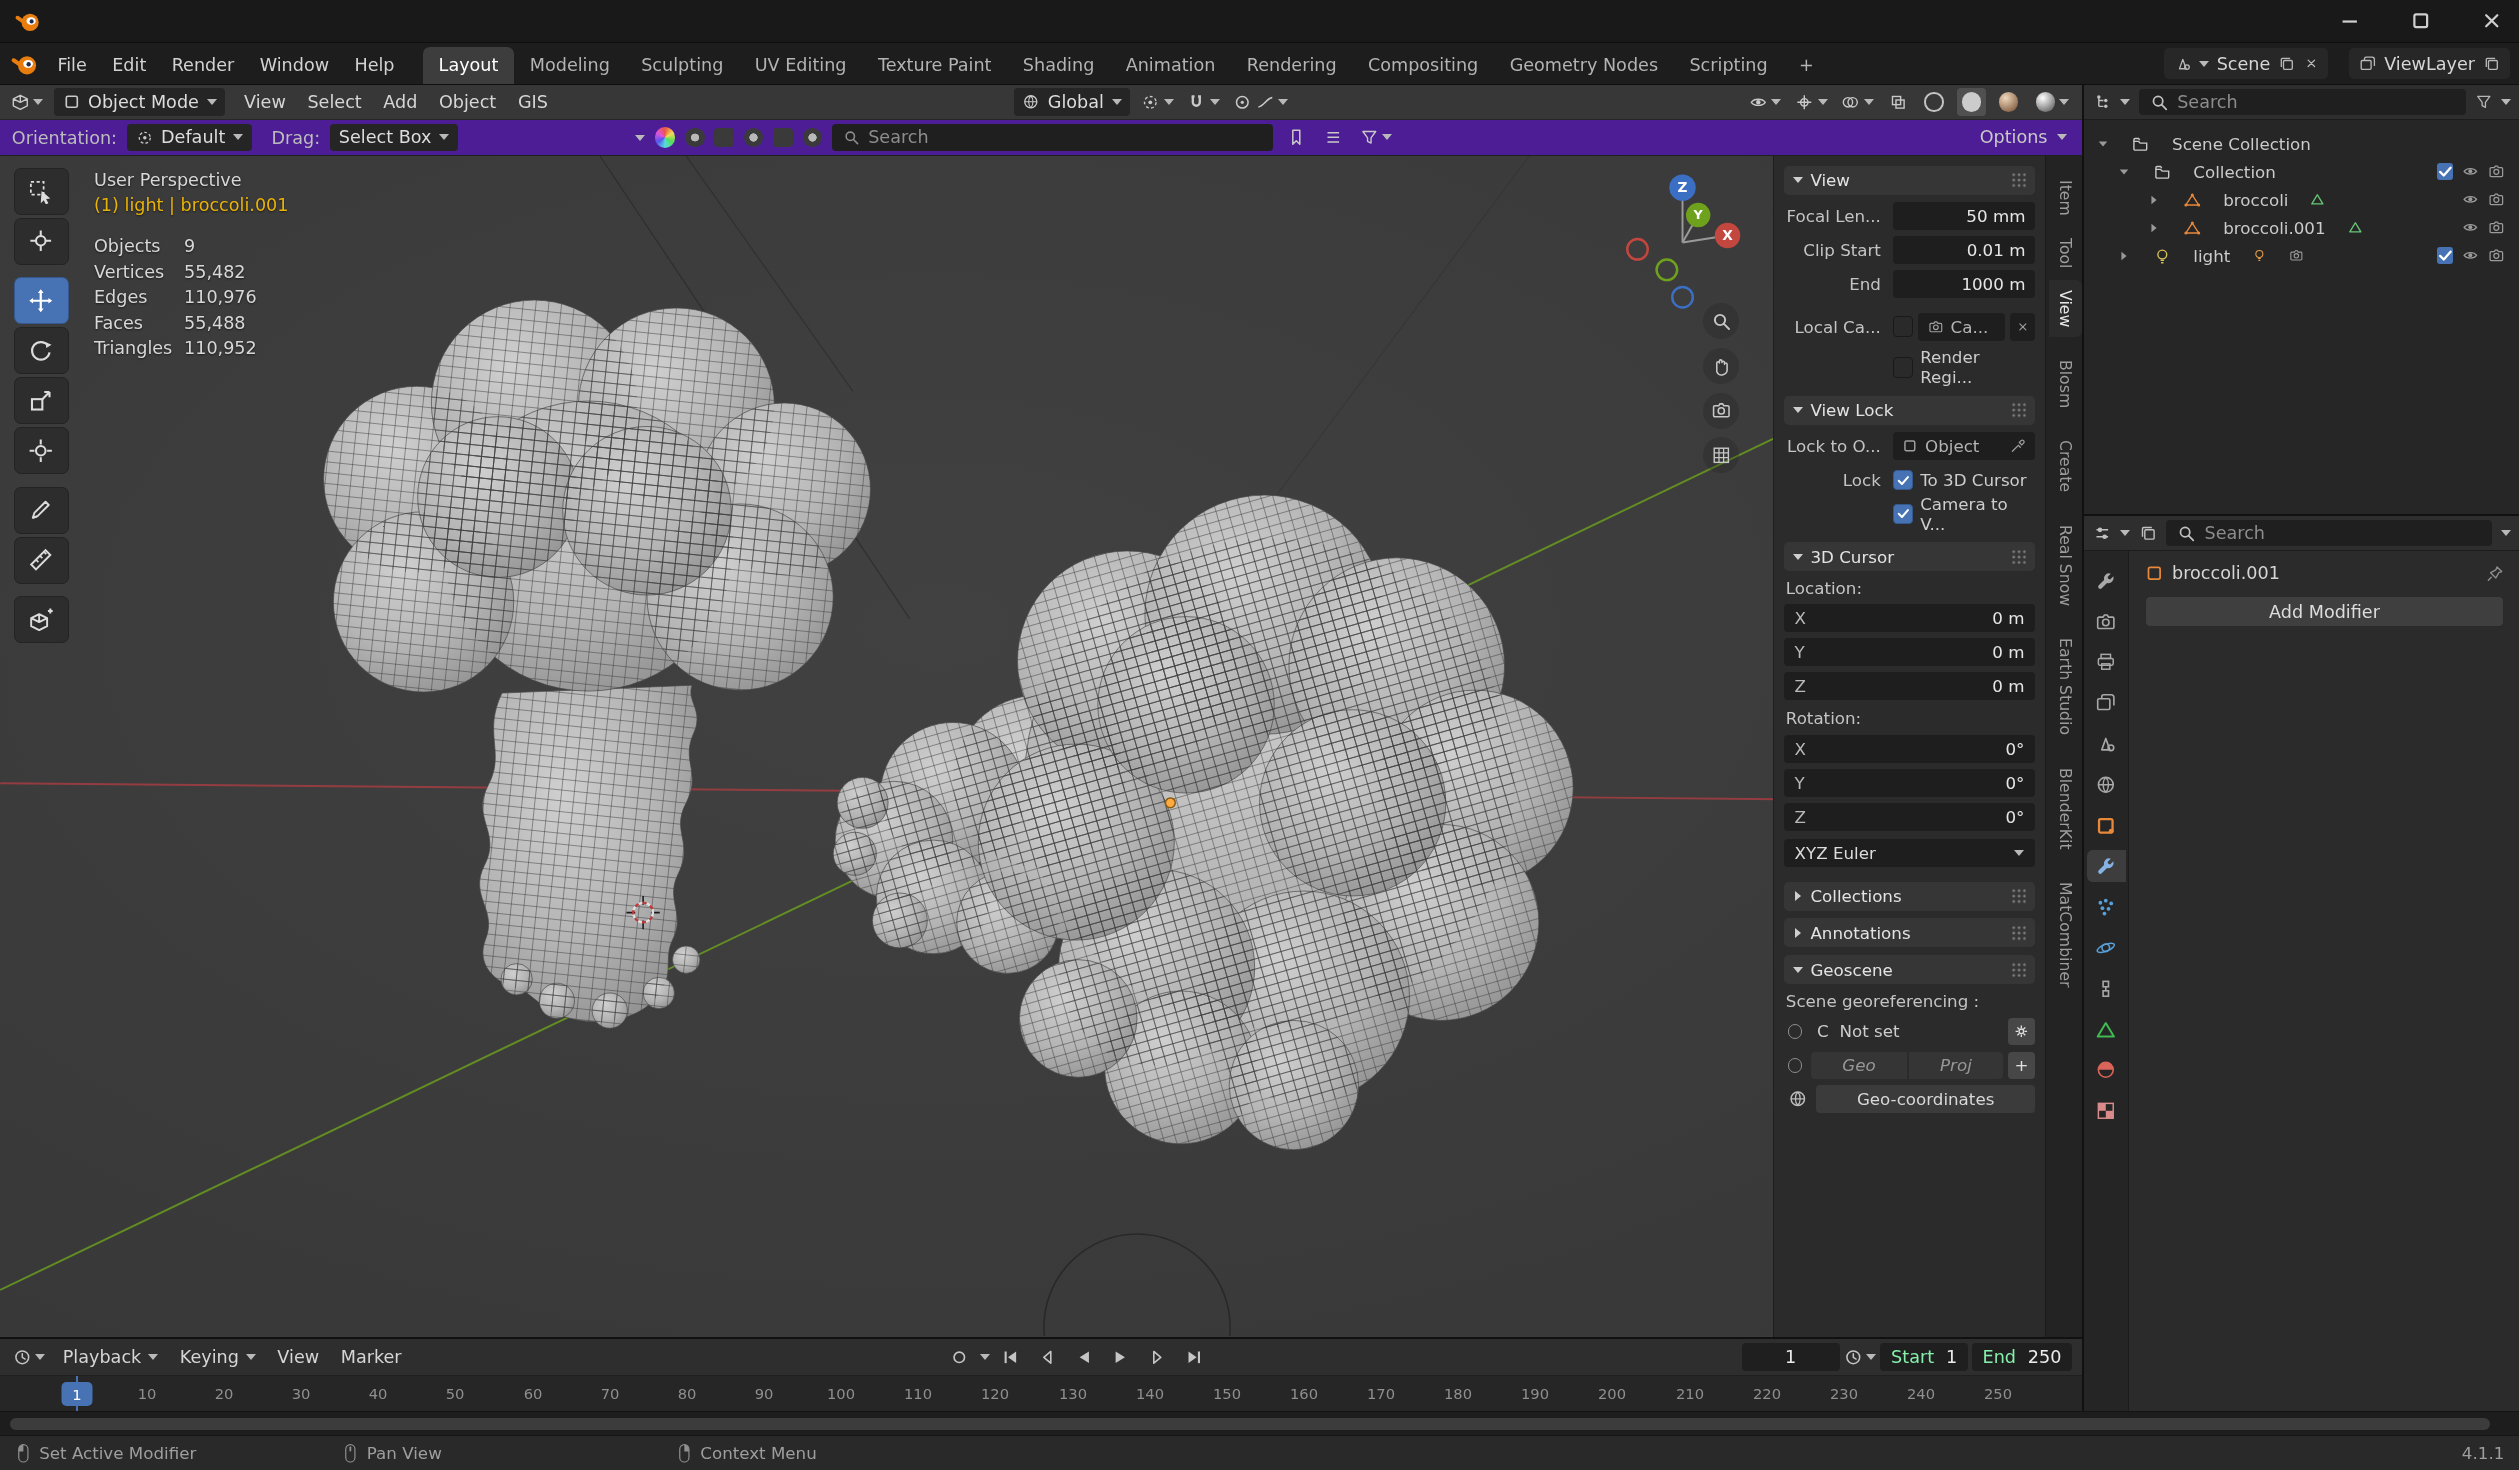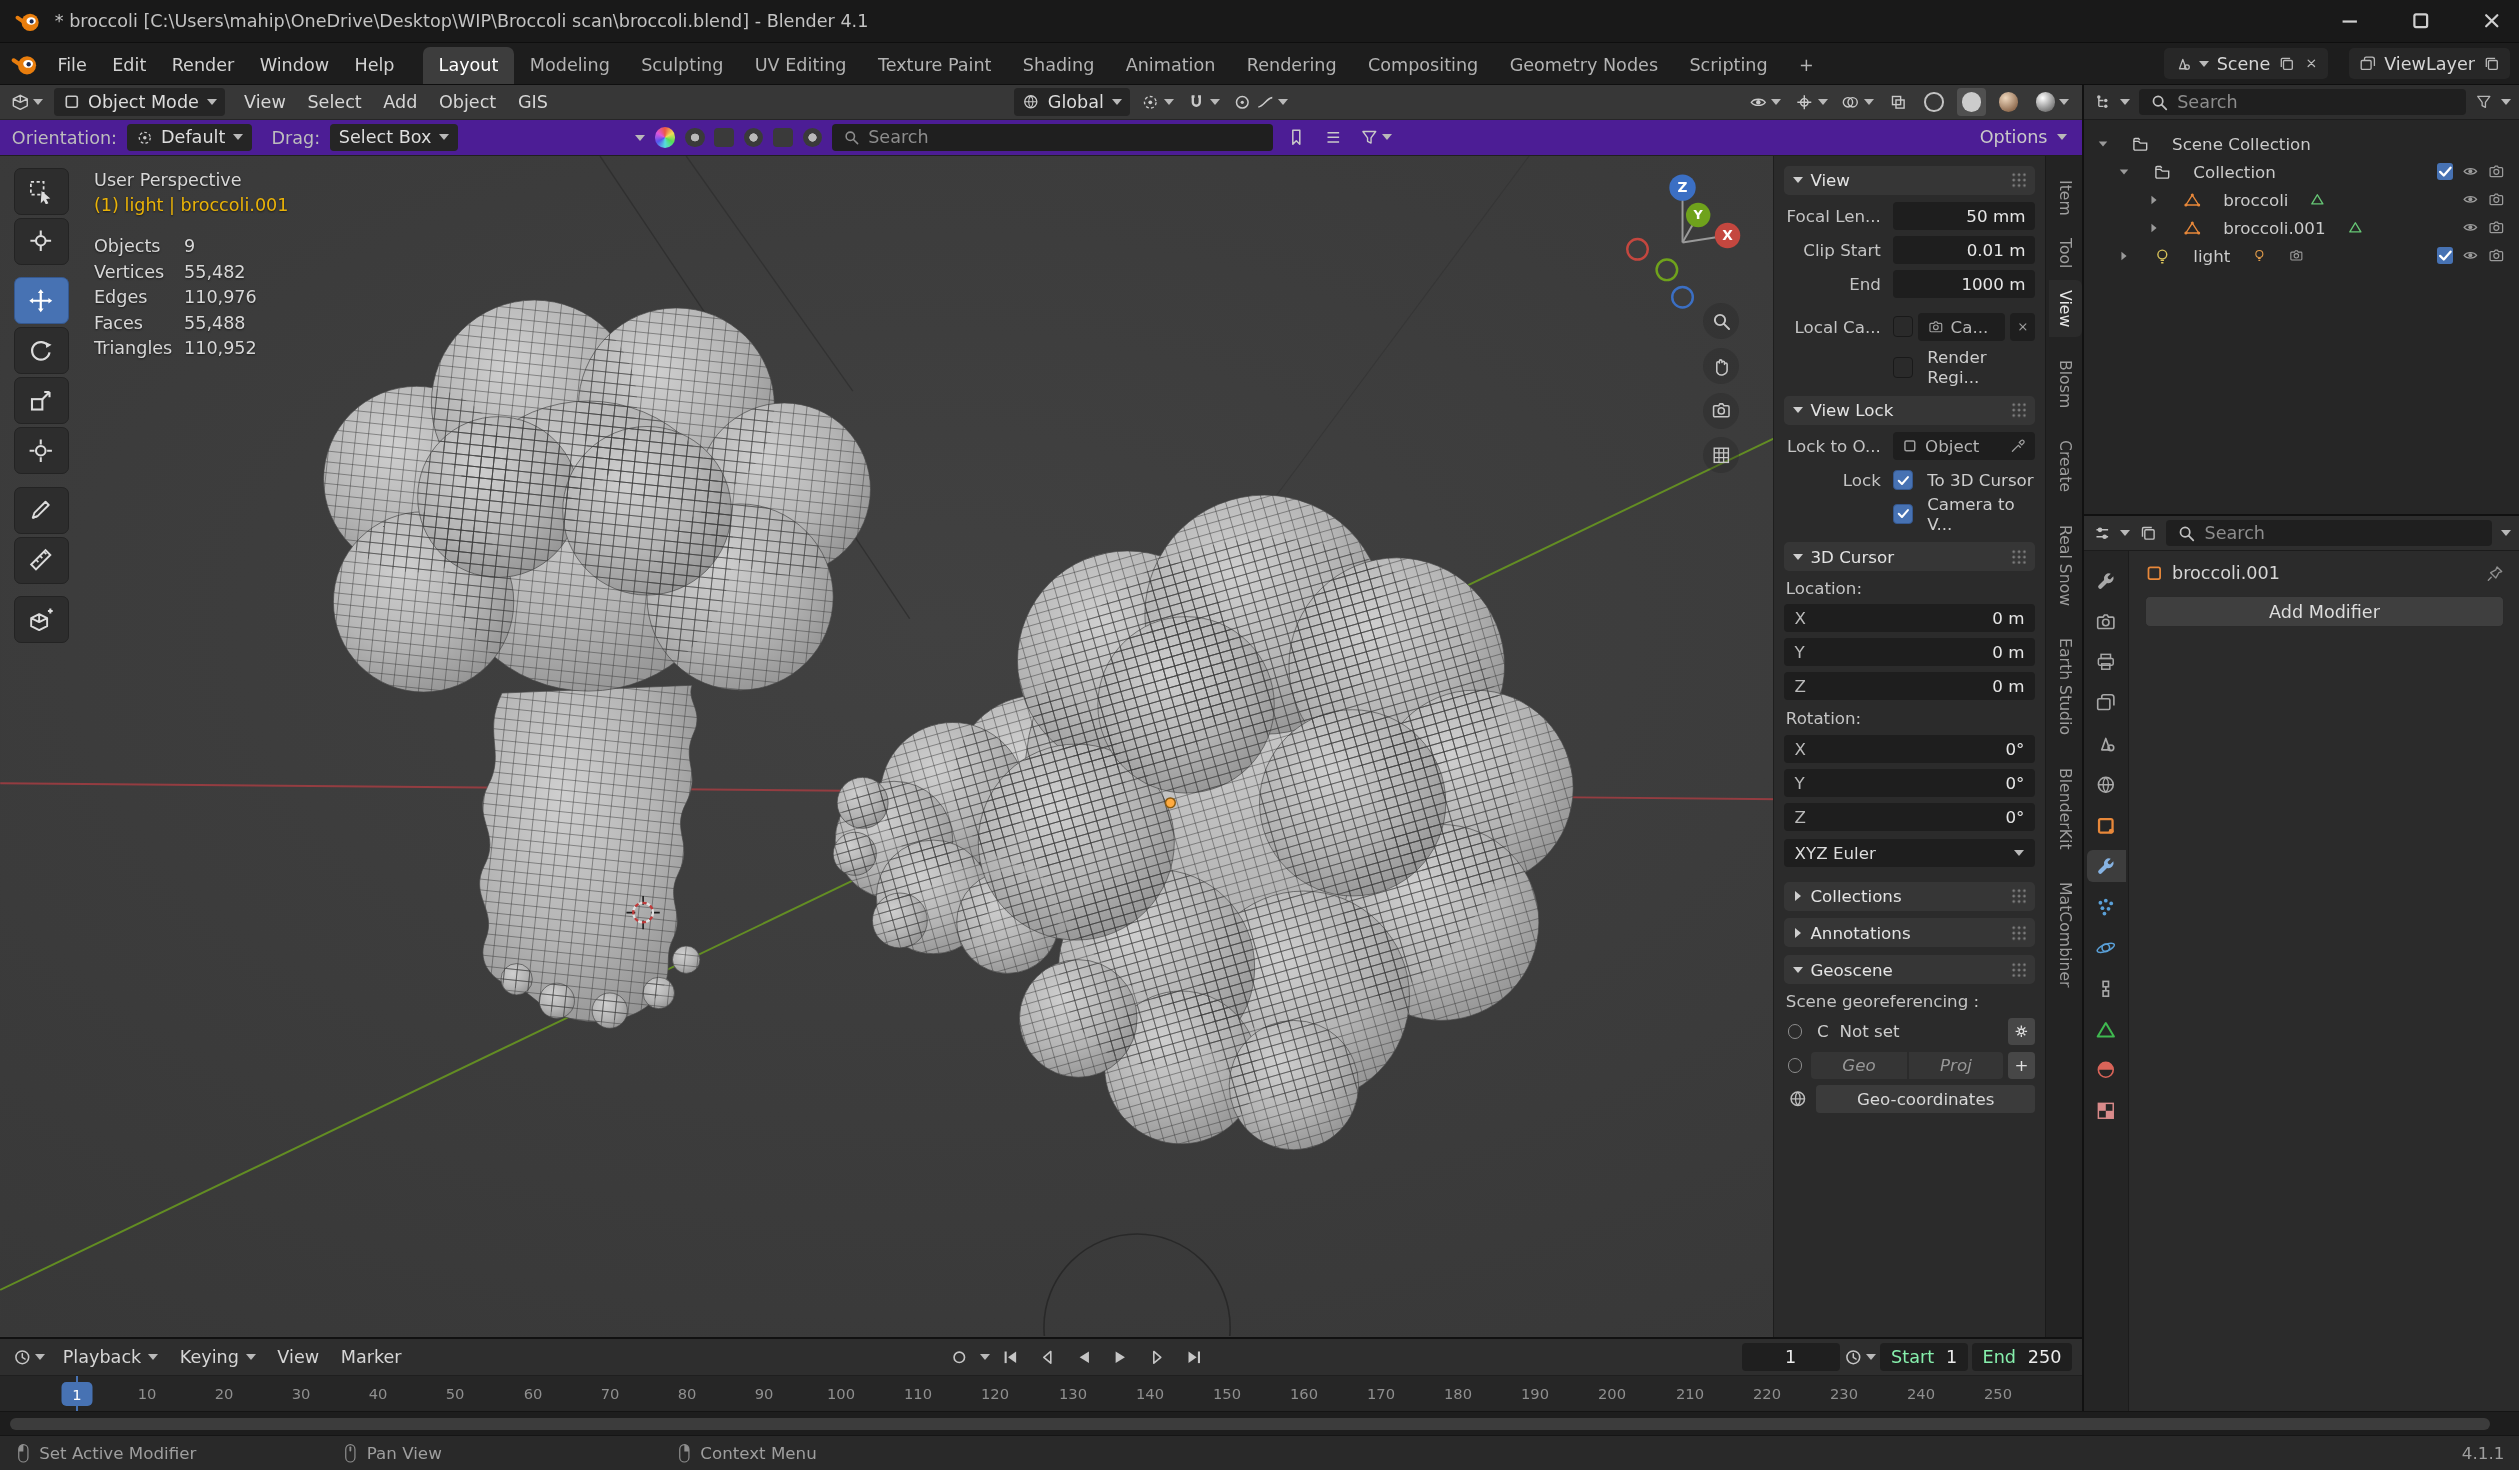--- a/index.html
+++ b/index.html
@@ -83,21 +83,21 @@
   .nlabel { width:104px; flex:0 0 auto; text-align:right; padding-right:6.9px; color:#c4c4c4; white-space:nowrap; overflow:hidden; }
   .nfield { flex:1 1 auto; height:28px; background:#1e1e1e; border-radius:3.9px; display:flex; align-items:center; padding:0 9.8px; color:#e6e6e6; }
   .nfield.num { justify-content:flex-end; }
   .nfield.idf { justify-content:flex-start; gap:6.9px; color:#b5b5b5; }
   .nfield.idf .i { width:15.7px; height:15.7px; color:#9f9f9f; }
   .nfield-full { flex:1 1 auto; height:28px; background:#1e1e1e; border-radius:3.9px; display:flex; align-items:center; justify-content:space-between; padding:0 10.8px; color:#e6e6e6; }
   .nfield-full .ax { color:#b9b9b9; }
   .cb { width:20.6px; height:20.6px; border-radius:3.9px; background:#2a2a2a; border:1px solid #191919; flex:0 0 auto; display:flex; align-items:center; justify-content:center; color:#fff; }
   .cb.checked { background:#4772b3; border-color:#35588f; }
   .cb .i { width:14.7px; height:14.7px; }
-  .cblabel { color:#cdcdcd; margin-left:9px; }
+  .cblabel { color:#cdcdcd; margin-left:2px; }
   .xbtn { width:25.5px; height:28px; background:#1e1e1e; border-radius:3.9px; display:flex; align-items:center; justify-content:center; color:#9b9b9b; flex:0 0 auto; }
   .xbtn .i { width:13.7px; height:13.7px; }
   .nsub { color:#c4c4c4; margin:3.9px 0 5.9px 2px; }
   .radio { width:14.7px; height:14.7px; border-radius:50%; border:1.6px solid #8d8d8d; flex:0 0 auto; margin:0 3.9px; }
   .sqbtn { width:27.4px; height:27.4px; background:#474747; border-radius:3.9px; display:flex; align-items:center; justify-content:center; color:#e0e0e0; flex:0 0 auto; }
   .sqbtn .i { width:16.7px; height:16.7px; }
   .gbtn-group { flex:1 1 auto; display:flex; gap:2px; }
   .gbtn { flex:1 1 auto; height:27.4px; background:#353535; color:#989898; display:flex; align-items:center; justify-content:center;font-style:italic; }
   .gbtn:first-child { border-radius:3.9px 0 0 3.9px; }
   .gbtn:last-child { border-radius:0 3.9px 3.9px 0; }
@@ -171,21 +171,20 @@
 
   <div id="titlebar">
     <span class="i" style="width:27.4px;height:27.4px">
         <svg viewBox="0 0 16 16">
           <path d="M2 6.2 7 9.6" stroke="#e87d0d" stroke-width="2.2" stroke-linecap="round"></path>
           <circle cx="9.4" cy="9" r="5" fill="#e87d0d"></circle>
           <ellipse cx="10" cy="8.2" rx="2.7" ry="2.2" fill="#fff"></ellipse>
           <circle cx="10.3" cy="8.4" r="1.2" fill="#1d2b52"></circle>
         </svg>
       </span>
-    <span>* broccoli [C:\Users\mahip\OneDrive\Desktop\WIP\Broccoli scan\broccoli.blend] - Blender 4.1</span>
     <span style="flex:1"></span>
     <span class="winbtn">
         <span class="i">
           <svg viewBox="0 0 16 16">
             <path d="M3.5 8.5h9" stroke="currentColor" stroke-width="1.4"></path>
           </svg>
         </span>
       </span>
     <span class="winbtn">
         <span class="i">

